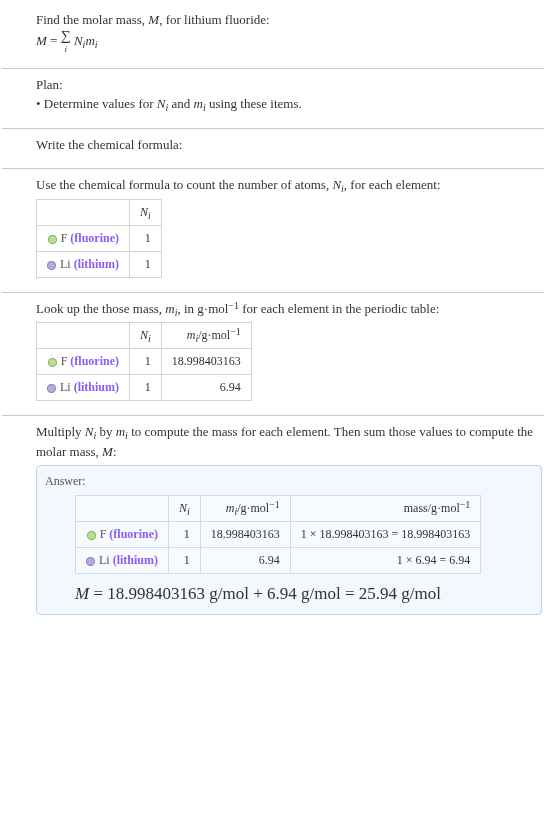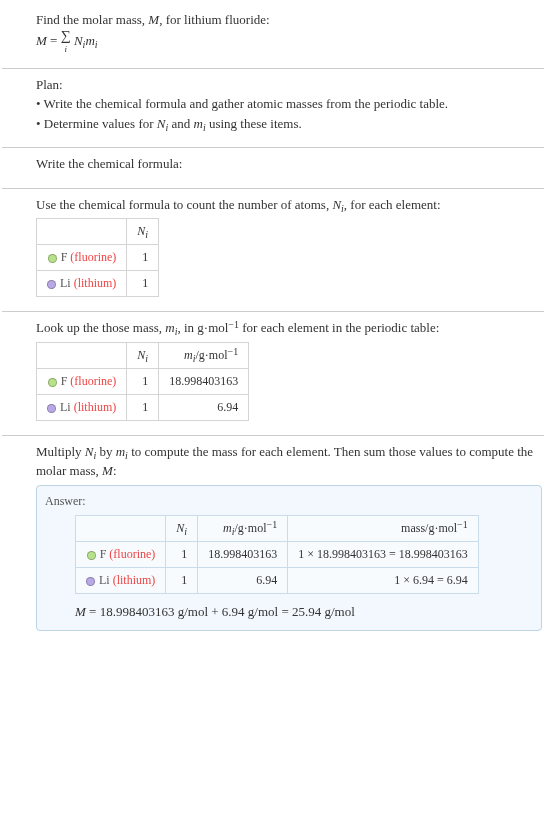--- a/index.html
+++ b/index.html
@@ -71,21 +71,21 @@
     .el-dot {
       display: inline-block;
       width: 9px;
       height: 9px;
       border-radius: 50%;
       margin-right: 4px;
       vertical-align: middle;
       border: 1px solid rgba(0,0,0,0.25);
     }
     .el-name { color: #555; }
-    .el-paren { color: #ef4444; }
+    .el-paren { color: #8b5cf6; font-weight: bold; }
     .answer-box {
       border: 1px solid #bcd4e8;
       background: #f2f8fd;
       border-radius: 4px;
       margin-top: 4px;
       padding: 8px 12px 10px 8px;
     }
     .answer-label {
       font-size: 12px;
       color: #555;
@@ -95,40 +95,39 @@
       margin-left: 30px;
       background: #f7fbfe;
     }
     .answer-box th, .answer-box td {
       border: 1px solid #c9dceb;
       background: transparent;
     }
     .final {
       margin-left: 30px;
       margin-top: 10px;
-      font-size: 13px;
+      font-size: 17px;
     }
   </style>
 </head>
 <body>
 
 <div class="section">
   <div class="line">
     <span>Find the molar mass, </span><span class="svar">M</span><span>, for lithium fluoride:</span>
   </div>
   <div class="line">
     <span class="svar">M</span><span> = </span><span class="under-sigma"><span class="top">∑</span><br><span class="bot">i</span></span>
     <span class="svar">N</span><span class="ssub">i</span><span class="svar">m</span><span class="ssub">i</span>
   </div>
 </div>
 <hr>
 
 <div class="section">
   <div class="line">Plan:</div>
-  <div class="line">• Write the chemical formula and gather atomic masses from the periodic table.</div>
   <div class="line">
     <span>• Determine values for </span><span class="svar">N</span><span class="ssub">i</span><span> and </span><span class="svar">m</span><span class="ssub">i</span><span> using these items.</span>
   </div>
 </div>
 <hr>
 
 <div class="section">
   <div class="line">Write the chemical formula:</div>
 </div>
 <hr>

